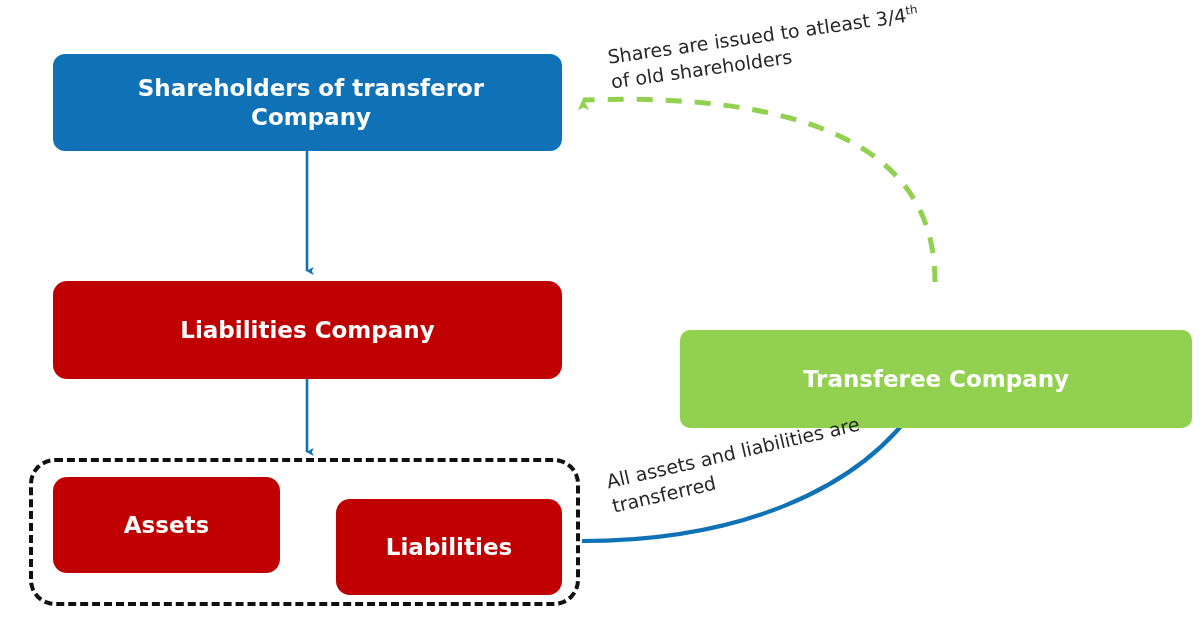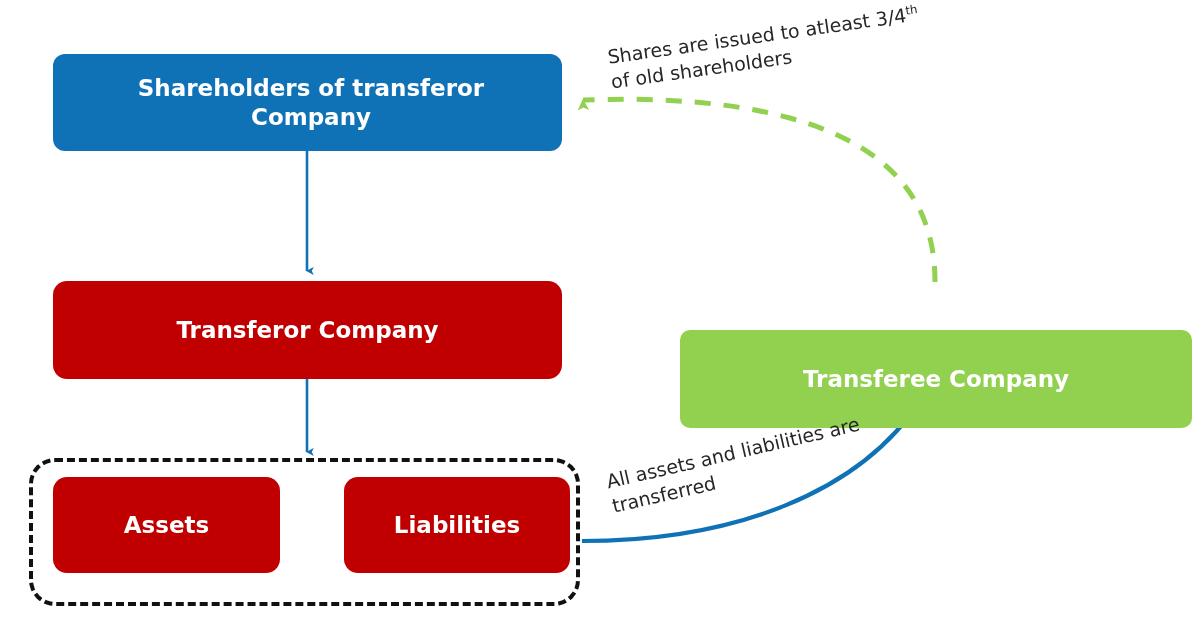--- a/index.html
+++ b/index.html
@@ -62,26 +62,25 @@
     z-index: 2;
   }
   #node-assets {
     left: 53px;  top: 477px;
     width: 227px; height: 96px;
     background: #C00000;
     border-radius: 14px;
     font-size: 23px;
   }
   #node-liabilities {
-    left: 336px; top: 477px;
+    left: 336px; top: 499px;
     width: 226px; height: 96px;
     background: #C00000;
     border-radius: 14px;
     font-size: 23px;
-    margin-left: 8px;
   }
   .edge-layer {
     position: absolute;
     left: 0; top: 0;
     width: 1200px; height: 623px;
     z-index: 1;
     pointer-events: none;
   }
   .edge-label {
     position: absolute;
@@ -136,21 +135,21 @@
       <path d="M935,282 C935,215 905,150 790,118 C720,99 640,98 583,100" fill="none" stroke="#92D050" stroke-width="5" stroke-dasharray="16 13" stroke-linecap="butt" marker-end="url(#arrow-green-left)"></path>
     </g>
 
     <g>
       <path d="M582,541 C730,541 860,495 922,398" fill="none" stroke="#1072B6" stroke-width="4.2" stroke-linecap="butt" marker-end="url(#arrow-blue-curve)"></path>
     </g>
   </svg>
 
   <div class="node" id="node-shareholders">Shareholders of transferor Company</div>
 
-  <div class="node" id="node-transferor">Transferor Company</div>
+  <div class="node" id="node-transferor">Liabilities Company</div>
 
   <div class="node" id="node-transferee">Transferee Company</div>
 
   <div id="group-assets-liabilities"></div>
 
   <div class="node" id="node-assets">Assets</div>
 
   <div class="node" id="node-liabilities">Liabilities</div>
 
   <div class="edge-label" id="label-shares">

